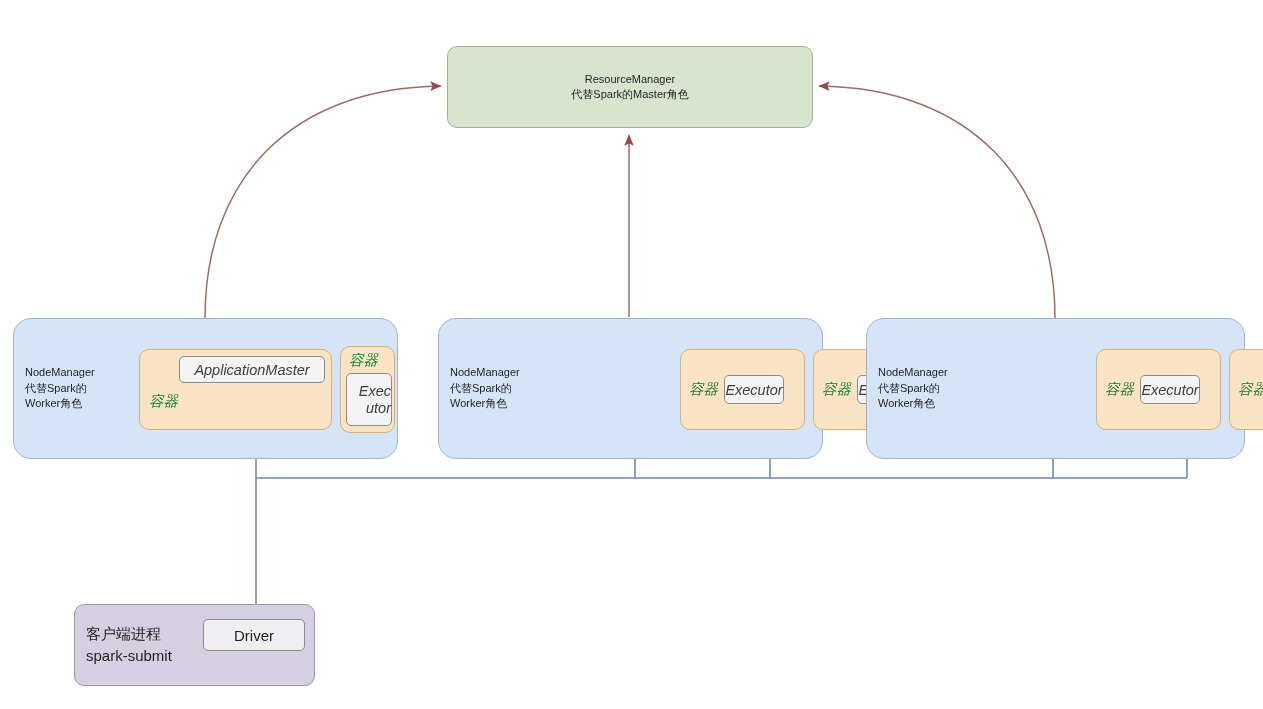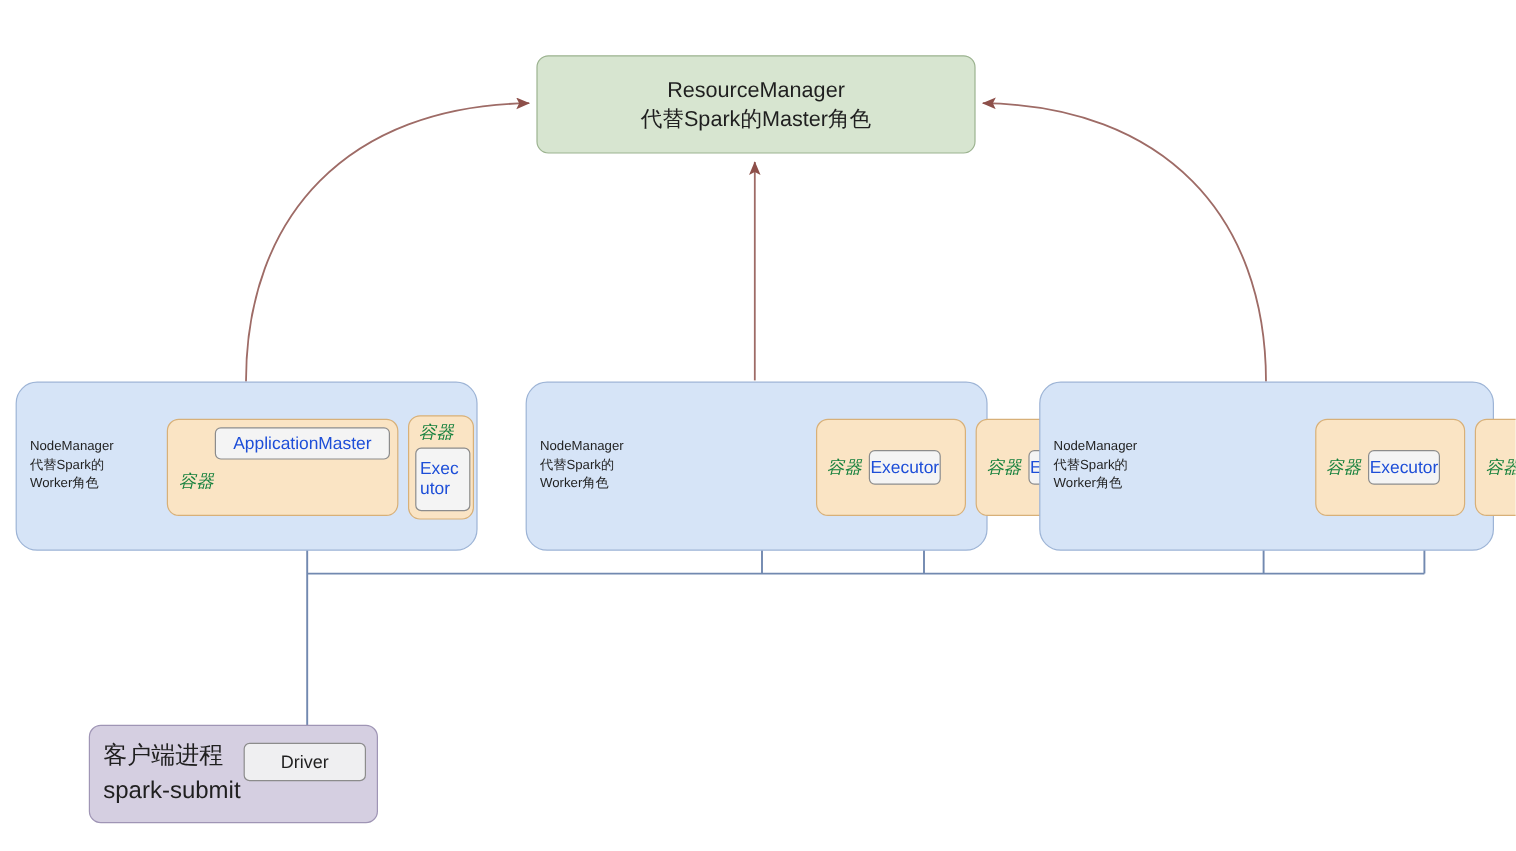--- a/index.html
+++ b/index.html
@@ -41,21 +41,21 @@
     width: 366px;
     height: 82px;
     background: #d7e5d0;
     border: 1.4px solid #9cb390;
     border-radius: 10px;
     display: flex;
     align-items: center;
     justify-content: center;
     text-align: center;
     line-height: 1.35;
-    font-size: 18px;
+    font-size: 11px;
   }
 
   
   .nm {
     background: #d6e4f7;
     border: 1.4px solid #9db4d6;
     border-radius: 18px;
     top: 318px;
     height: 141px;
     display: flex;
@@ -103,22 +103,23 @@
   
   .proc {
     background: #f4f4f4;
     border: 1.3px solid #8c8c8c;
     border-radius: 5px;
     box-sizing: border-box;
     display: flex;
     align-items: center;
     justify-content: center;
     font-size: 15px;
-    color: #1d4ed8;
+    color: #404040;
     text-align: center;
+    font-style: italic;
   }
 
   
   .c-am {
     position: absolute;
     left: 2px;
     top: 30px;
     width: 193px;
     height: 81px;
   }
@@ -151,21 +152,21 @@
   .c-exec-narrow .proc {
     position: absolute;
     left: 5px;
     top: 26px;
     width: 46px;
     height: 53px;
     font-size: 14.5px;
     line-height: 1.15;
     justify-content: flex-start;
     padding-left: 3px;
-    text-align: left;
+    text-align: right;
   }
 
   
   .c-pair {
     position: absolute;
     top: 30px;
     width: 125px;
     height: 81px;
     padding-left: 8px;
     gap: 6px;
@@ -186,21 +187,21 @@
     top: 604px;
     width: 241px;
     height: 82px;
     background: #d5cfe1;
     border: 1.4px solid #9f95b5;
     border-radius: 10px;
     display: flex;
     align-items: center;
   }
   .client-label {
-    font-size: 20px;
+    font-size: 15px;
     line-height: 1.45;
     white-space: pre-line;
     padding-left: 11px;
     width: 118px;
     flex: 0 0 auto;
   }
   .driver-proc {
     position: absolute;
     left: 128px;
     top: 14px;

